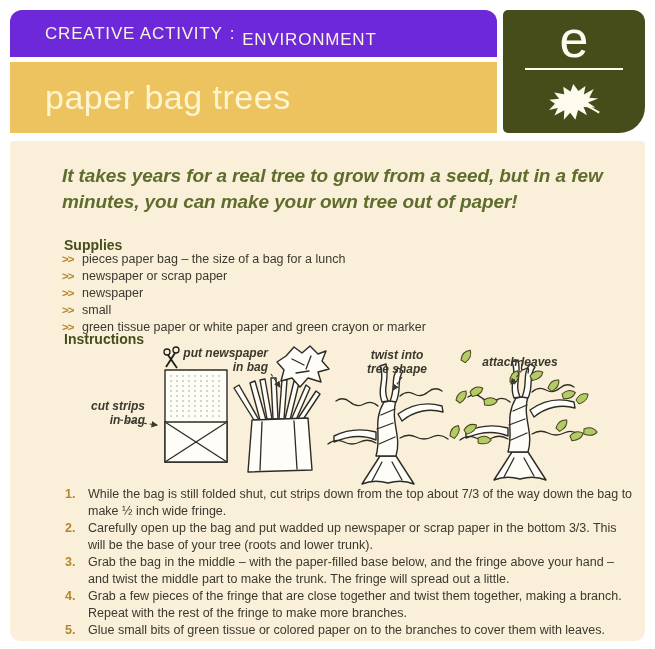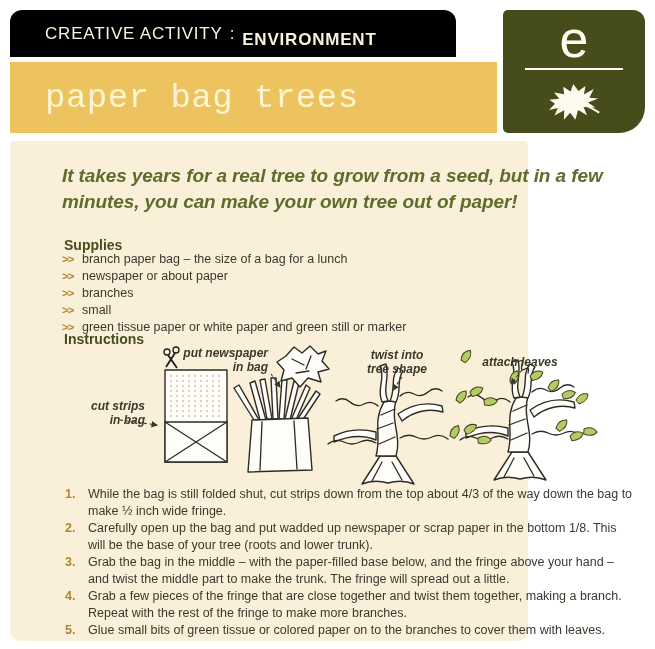--- a/index.html
+++ b/index.html
@@ -2,48 +2,48 @@
 <html><head>
 <meta charset="utf-8">
 <style>
   html,body { margin:0; padding:0; background:#ffffff; }
   .page {
     position:relative; width:655px; height:649px; background:#ffffff;
     font-family:"Liberation Sans", sans-serif; overflow:hidden;
   }
   
   .bar-top {
-    position:absolute; left:10px; top:10px; width:446px; height:47px;
-    background:#000000; border-radius:12px 12px 0 0;
+    position:absolute; left:10px; top:10px; width:487px; height:47px;
+    background:#6d28d9; border-radius:12px 12px 0 0;
     display:flex; align-items:center; padding-left:35px; box-sizing:border-box;
     color:#f7f3de; font-size:17px; letter-spacing:0.8px;
   }
   .bar-top .sep { margin:0 7px; }
-  .bar-top .topic { font-weight:bold;margin-top:12px; }
+  .bar-top .topic { font-weight:normal;margin-top:12px; }
   .bar-title {
     position:absolute; left:10px; top:62px; width:487px; height:71px;
     background:#ecc35e; display:flex; align-items:center;
-    padding-left:35px; box-sizing:border-box;font-family:Liberation Mono, monospace;
+    padding-left:35px; box-sizing:border-box;
   }
   .bar-title h1 {
     margin:0; font-size:34px; font-weight:normal; color:#fdf5d2; letter-spacing:0.5px;
   }
   .badge {
     position:absolute; left:503px; top:10px; width:142px; height:123px;
     background:#474c1b; border-radius:5px 12px 26px 5px;
     display:flex; flex-direction:column; align-items:center;
   }
   .badge .letter {
     color:#fdfbee; font-size:52px; line-height:1; margin-top:3px; font-weight:normal;
   }
   .badge .divider { width:98px; height:2px; background:#fdfbee; margin-top:3px; }
   .badge svg { margin-top:4px; }
   
   .content {
-    position:absolute; left:10px; top:141px; width:518px; height:500px;
+    position:absolute; left:10px; top:141px; width:635px; height:500px;
     background:#faefd9; border-radius:4px 4px 10px 10px;
   }
   .intro {
     position:absolute; left:52px; top:22px; width:545px; margin:0;
     font-style:italic; font-weight:bold; font-size:19px; line-height:1.36;
     color:#5e6c2c; letter-spacing:-0.1px;
   }
   .sec-heading {
     position:absolute; left:48px; margin:6px;
     font-size:14px; font-weight:bold; color:#474e1e;
@@ -101,37 +101,37 @@
 
   <div class="content">
 
     <p class="intro">It takes years for a real tree to grow from a seed, but in a few minutes, you can make your own tree out of paper!</p>
 
     <h2 class="sec-heading supplies-heading">Supplies</h2>
 
     <ul class="supply-list">
       <li>
         <span class="chev">&gt;&gt;</span>
-        <span>branch paper bag – the size of a bag for a lunch</span>
-        </li>
-      <li>
-        <span class="chev">&gt;&gt;</span>
-        <span>newspaper or about paper</span>
-        </li>
-      <li>
-        <span class="chev">&gt;&gt;</span>
-        <span>branches</span>
+        <span>pieces paper bag – the size of a bag for a lunch</span>
+        </li>
+      <li>
+        <span class="chev">&gt;&gt;</span>
+        <span>newspaper or scrap paper</span>
+        </li>
+      <li>
+        <span class="chev">&gt;&gt;</span>
+        <span>newspaper</span>
         </li>
       <li>
         <span class="chev">&gt;&gt;</span>
         <span>small</span>
         </li>
       <li>
         <span class="chev">&gt;&gt;</span>
-        <span>green tissue paper or white paper and green still or marker</span>
+        <span>green tissue paper or white paper and green crayon or marker</span>
         </li>
     </ul>
 
     <h2 class="sec-heading instructions-heading">Instructions</h2>
 
     <svg class="illus" width="635" height="145" viewBox="0 0 635 145">
       <defs>
         <marker id="ah" markerWidth="7" markerHeight="7" refX="5" refY="3" orient="auto">
           <path d="M0,0 L6,3 L0,6 Z" fill="#3a392c"></path>
         </marker>
@@ -224,25 +224,25 @@
           <use href="#leaf" transform="translate(451,16) rotate(-20)"></use>
         </g>
       </g>
       <text class="cap" text-anchor="middle" x="510" y="22">attach leaves</text>
       <path class="dashline" d="M512,26 L501,40" marker-end="url(#ah)"></path>
     </svg>
 
     <ol class="steps">
       <li>
         <span class="num">1.</span>
-        <span>While the bag is still folded shut, cut strips down from the top about 4/3 of the way down the bag to make ½ inch wide fringe.</span>
+        <span>While the bag is still folded shut, cut strips down from the top about 7/3 of the way down the bag to make ½ inch wide fringe.</span>
         </li>
       <li>
         <span class="num">2.</span>
-        <span>Carefully open up the bag and put wadded up newspaper or scrap paper in the bottom 1/8. This will be the base of your tree (roots and lower trunk).</span>
+        <span>Carefully open up the bag and put wadded up newspaper or scrap paper in the bottom 3/3. This will be the base of your tree (roots and lower trunk).</span>
         </li>
       <li>
         <span class="num">3.</span>
         <span>Grab the bag in the middle – with the paper-filled base below, and the fringe above your hand – and twist the middle part to make the trunk. The fringe will spread out a little.</span>
         </li>
       <li>
         <span class="num">4.</span>
         <span>Grab a few pieces of the fringe that are close together and twist them together, making a branch. Repeat with the rest of the fringe to make more branches.</span>
         </li>
       <li>

